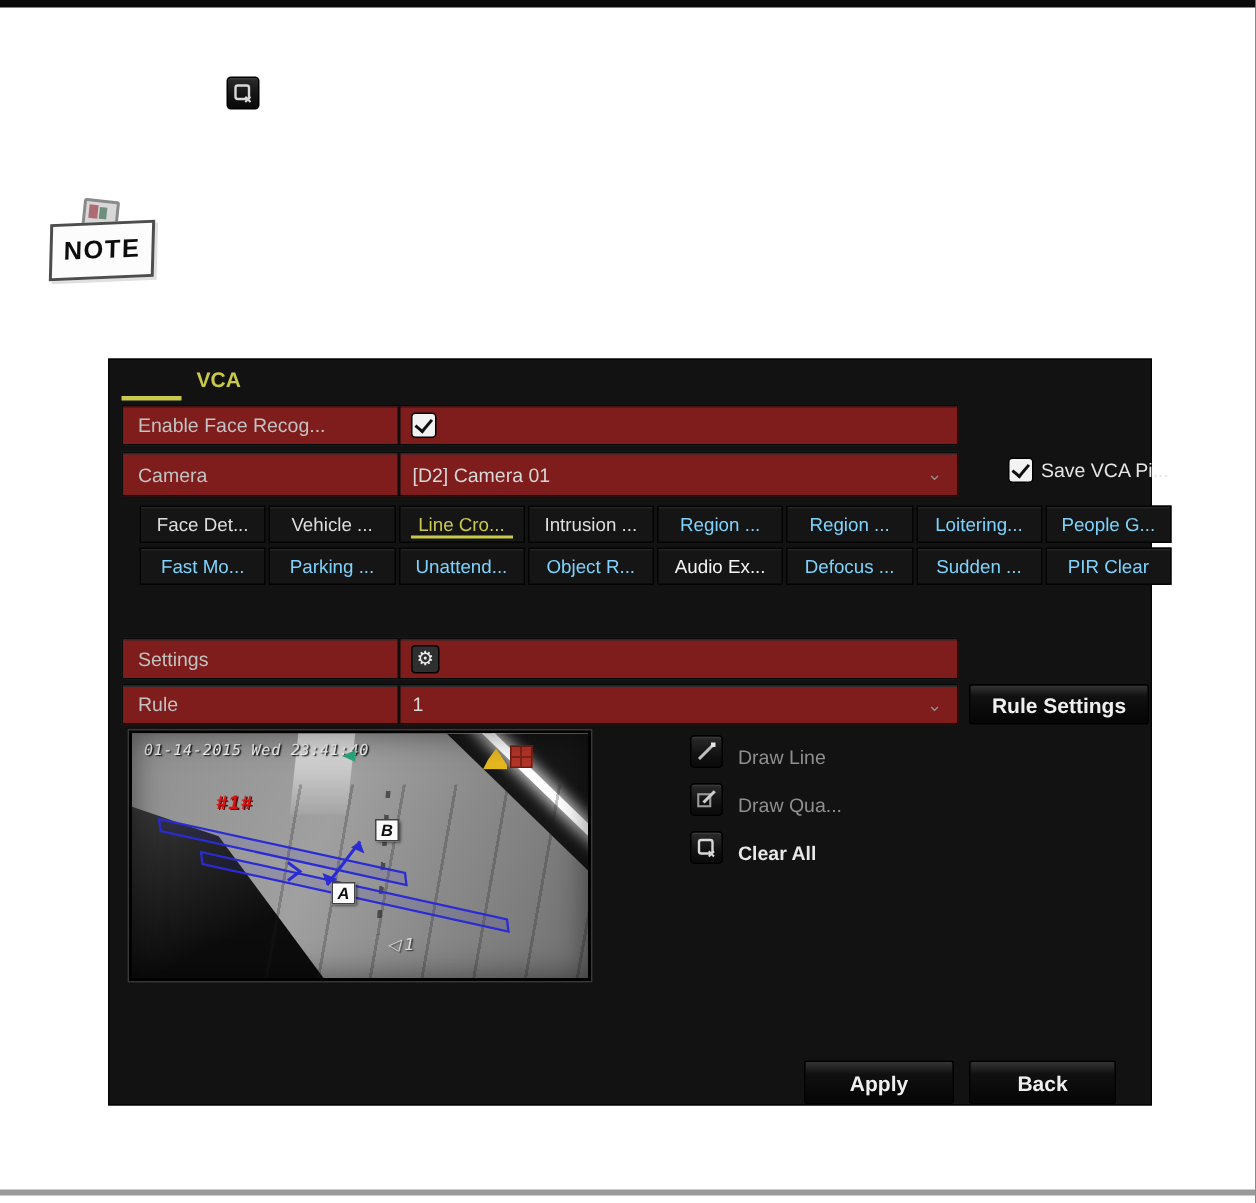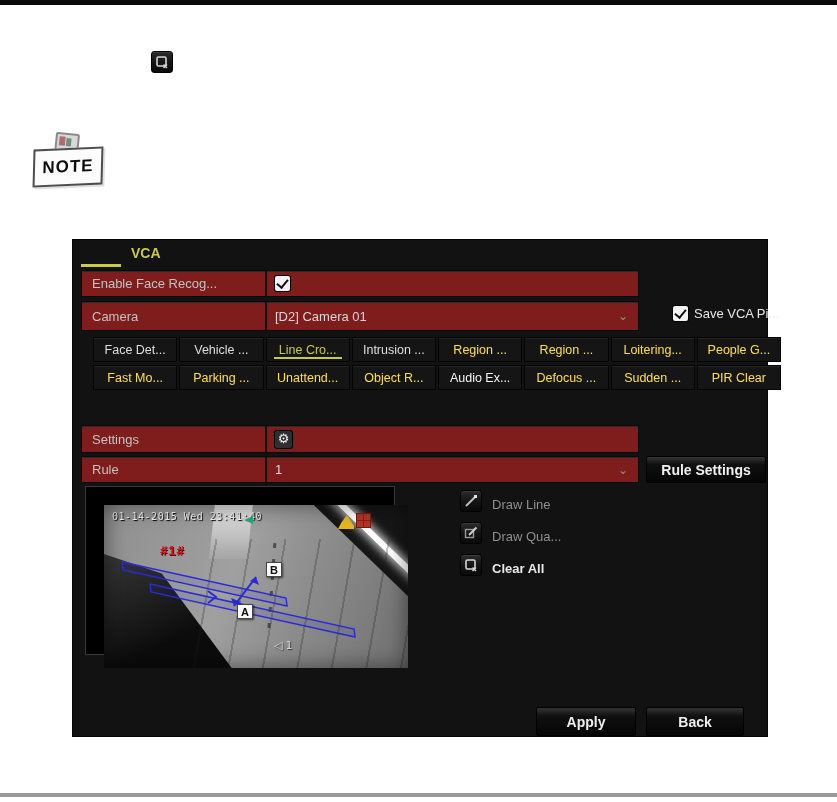--- a/index.html
+++ b/index.html
@@ -72,34 +72,34 @@
   }
   .btn.bold{font-weight:bold;font-size:14px;color:#efefef;}
 
   .tabs{position:absolute;left:4px;width:688px;height:25px;display:flex;gap:2px;padding-left:16px;}
   .tab{
     flex:1;background:#151515;border:1px solid #040404;box-shadow:inset 0 1px 0 #242424;
     display:flex;align-items:center;justify-content:center;font-size:12.5px;
     position:relative;box-sizing:border-box;white-space:nowrap;overflow:hidden;
   }
   .tab.bright{color:#dedede;}
-  .tab.dim{color:#fde047;}
+  .tab.dim{color:#7dd3fc;}
   .tab.hot{color:#f5f5f5;}
   .tab.active{color:#c9c94a;}
   .tab.active::after{content:"";position:absolute;left:7px;right:7px;bottom:2px;height:2px;background:#c9c94a;}
 
   .gear-box{
     width:17px;height:17px;background:#2f2f2f;border-radius:2px;color:#ececec;
     font-size:13px;line-height:16px;text-align:center;box-shadow:0 0 0 1px #000;
   }
 
   
   .video-frame{
     position:absolute;left:12px;top:246px;width:310px;height:169px;background:#000;
-    border:1px solid #383838;box-sizing:border-box;padding:18px;
+    border:1px solid #383838;box-sizing:border-box;padding:2px;font-style:italic;
   }
   .video{position:relative;width:304px;height:163px;overflow:hidden;background:#8e8e8e;}
   .video::after{content:"";position:absolute;inset:0;box-shadow:inset 0 0 22px rgba(0,0,0,.5);pointer-events:none;z-index:9;}
   .v-base{position:absolute;inset:0;background:linear-gradient(112deg,#8f8f8f 0%,#a0a0a0 42%,#8b8b8b 66%,#707070 100%);}
   .v-darktr{position:absolute;inset:0;background:#161616;clip-path:polygon(69% 0,100% 0,100% 56%);}
   .v-streak{
     position:absolute;left:208px;top:32px;width:132px;height:6px;background:#ffffff;border-radius:4px;
     transform:rotate(44deg);box-shadow:0 0 9px 3px rgba(255,255,255,.75);
   }
   .v-pillar{position:absolute;left:108px;top:0;width:38px;height:54px;background:linear-gradient(180deg,#efefef,#a5a5a5);transform:skewX(-6deg);opacity:.9;}

